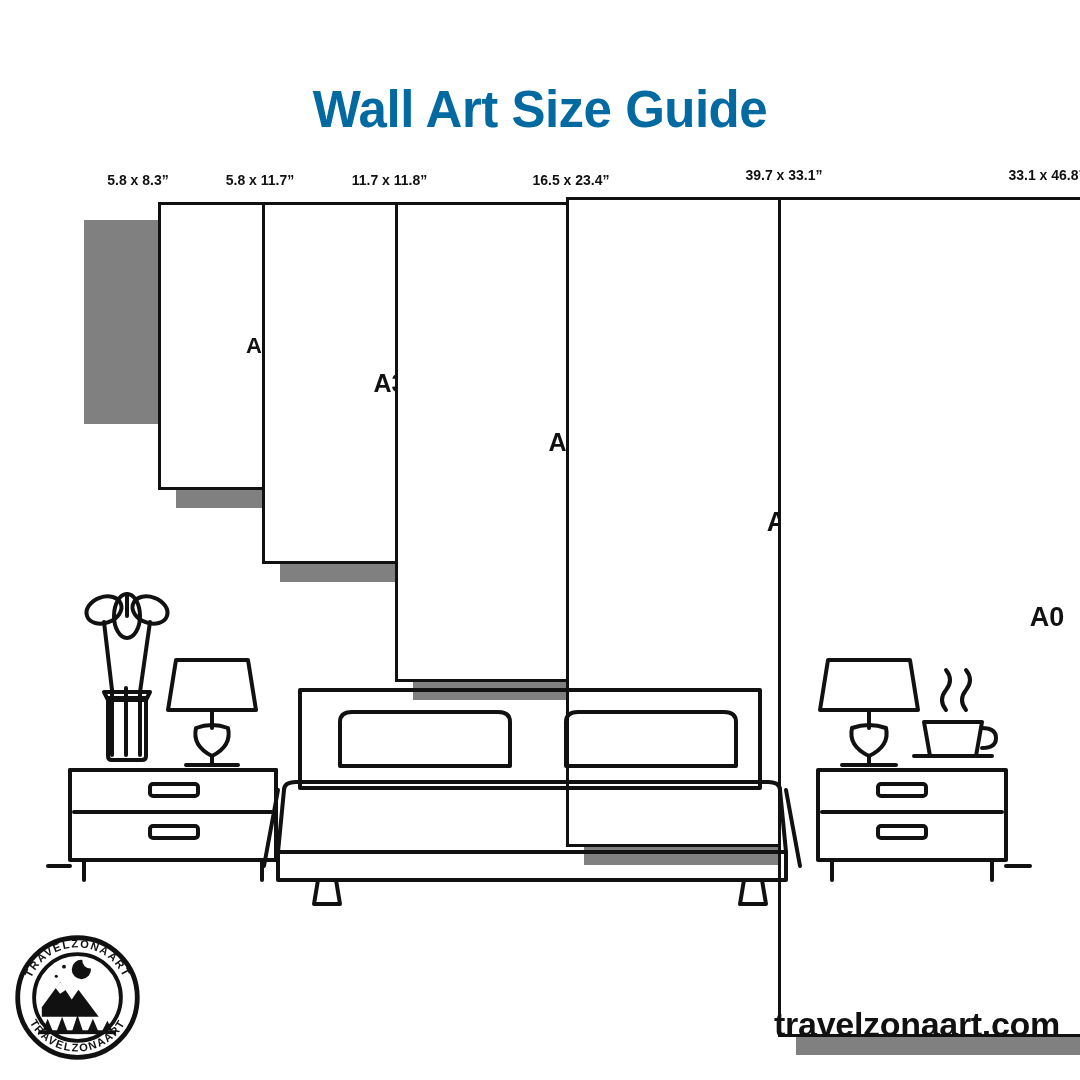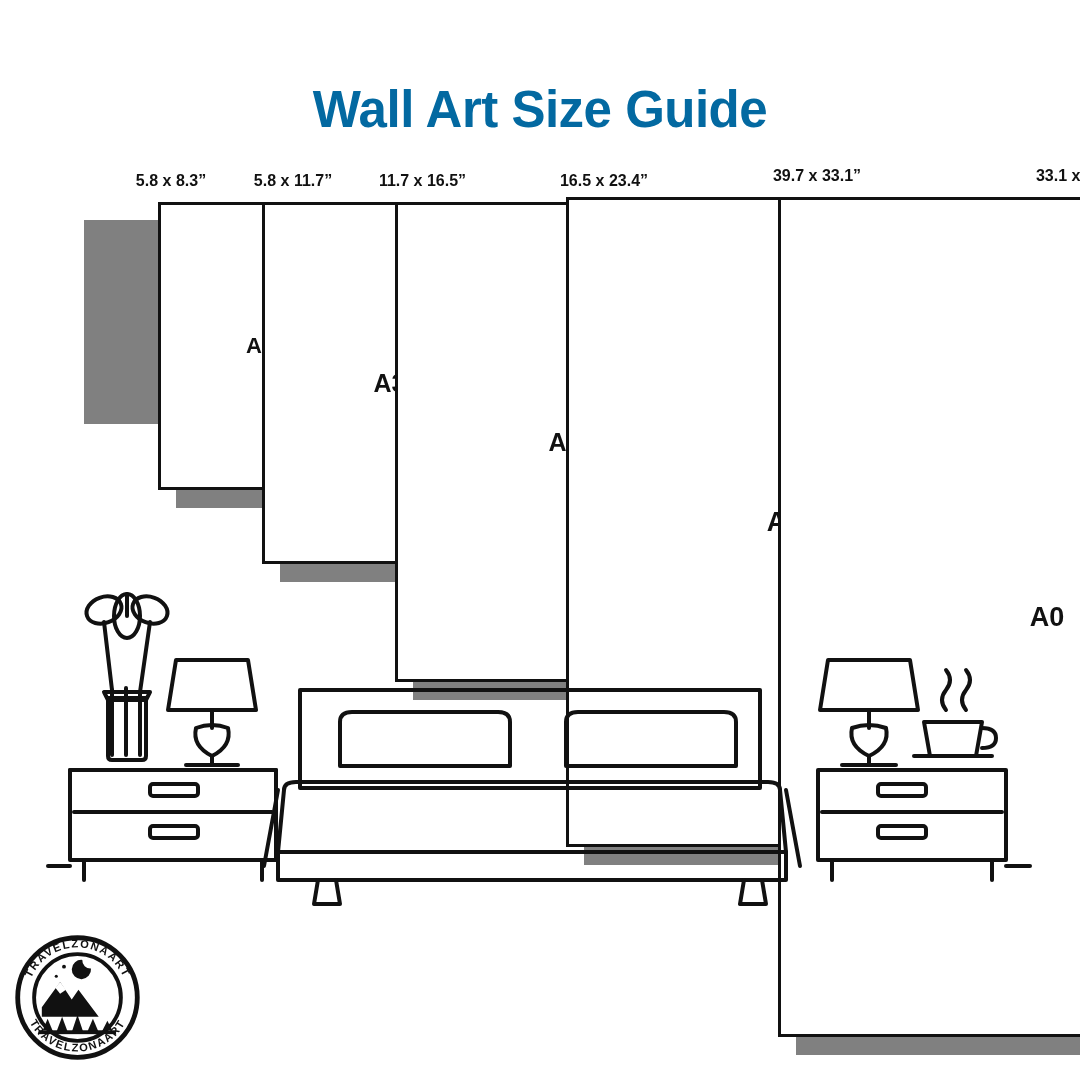--- a/index.html
+++ b/index.html
@@ -28,24 +28,23 @@
     margin-top: 36px;
   }
 
   
   .frame-wrap { position: absolute; }
   .frame-label {
     position: absolute;
     left: 50%;
     transform: translateX(-50%);
     white-space: nowrap;
-    font-size: 16px;
+    font-size: 14px;
     font-weight: 700;
     color: #111;
-    margin-left: 33px;
   }
   .frame-shadow {
     position: absolute;
     background: #808080;
   }
   .frame-box {
     position: absolute;
     background: #ffffff;
     border: 3px solid #111111;
     display: flex;
@@ -90,21 +89,21 @@
         <div class="frame-shadow" style="left: 18px; top: 48px; width: 144px; height: 204px;"></div>
       </div>
       <div class="frame-wrap" style="left: 158px; top: 172px; width: 226px; height: 328px;">
         <div class="frame-label" style="top: 0px; left: 102px;">5.8 x 11.7”</div>
         <div class="frame-shadow" style="left: 18px; top: 48px; width: 204px; height: 288px;"></div>
         <div class="frame-box" style="left: 0px; top: 30px; width: 204px; height: 288px;">
           <span class="frame-name sm">A4</span>
         </div>
       </div>
       <div class="frame-wrap" style="left: 262px; top: 172px; width: 277px; height: 402px;">
-        <div class="frame-label" style="top: 0px; left: 127.5px;">11.7 x 16.5”</div>
+        <div class="frame-label" style="top: 0px; left: 127.5px;">11.7 x 11.8”</div>
         <div class="frame-shadow" style="left: 18px; top: 48px; width: 255px; height: 362px;"></div>
         <div class="frame-box" style="left: 0px; top: 30px; width: 255px; height: 362px;">
           <span class="frame-name md">A3</span>
         </div>
       </div>
       <div class="frame-wrap" style="left: 395px; top: 172px; width: 361px; height: 520px;">
         <div class="frame-label" style="top: 0px; left: 176px;">16.5 x 23.4”</div>
         <div class="frame-shadow" style="left: 18px; top: 48px; width: 339px; height: 480px;"></div>
         <div class="frame-box" style="left: 0px; top: 30px; width: 339px; height: 480px;">
           <span class="frame-name md">A2</span>
@@ -235,14 +234,15 @@
       <rect x="30" y="104" width="80" height="4"></rect>
     </g>
     <text font-family="'Liberation Sans', sans-serif" font-size="11.5" font-weight="700" fill="#111" letter-spacing="1.6">
       <textPath href="#arcTop" startOffset="50%" text-anchor="middle">TRAVELZONAART</textPath>
     </text>
     <text font-family="'Liberation Sans', sans-serif" font-size="11.5" font-weight="700" fill="#111" letter-spacing="1.6">
       <textPath href="#arcBottom" startOffset="50%" text-anchor="middle">TRAVELZONAART</textPath>
     </text>
   </svg>
 
+  <div id="website">travelzonaart.com</div>
 
 </div>
 
 </body></html>

